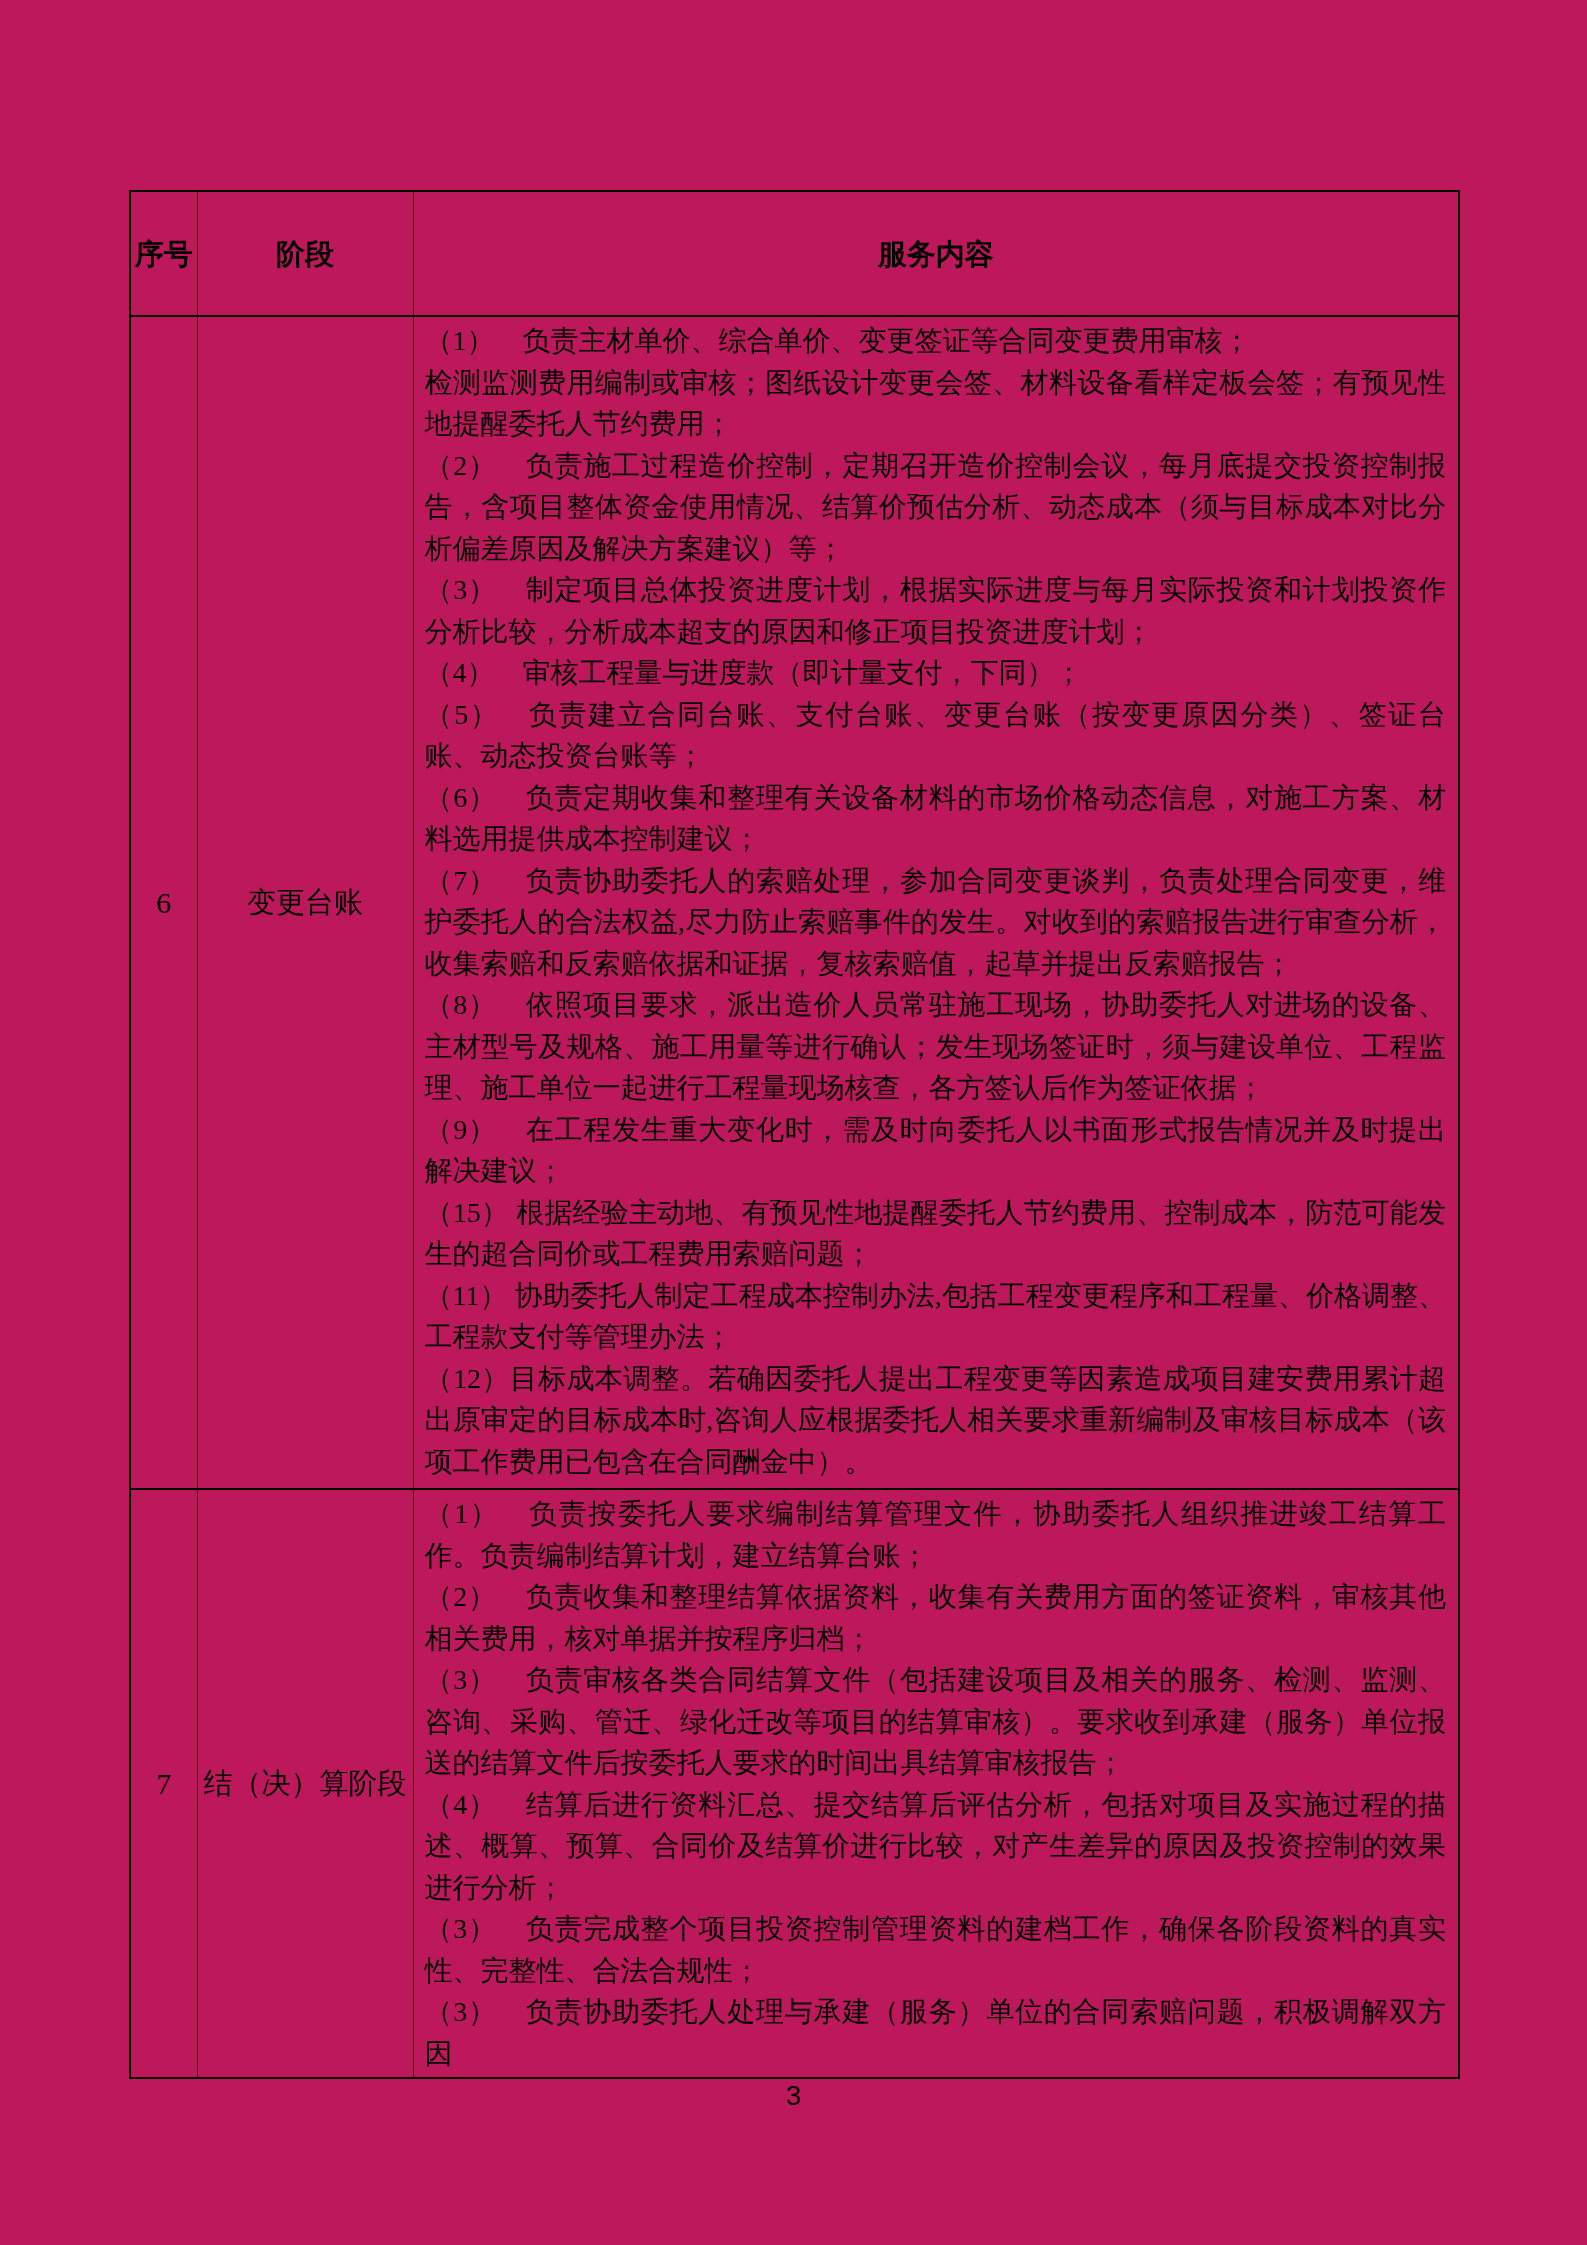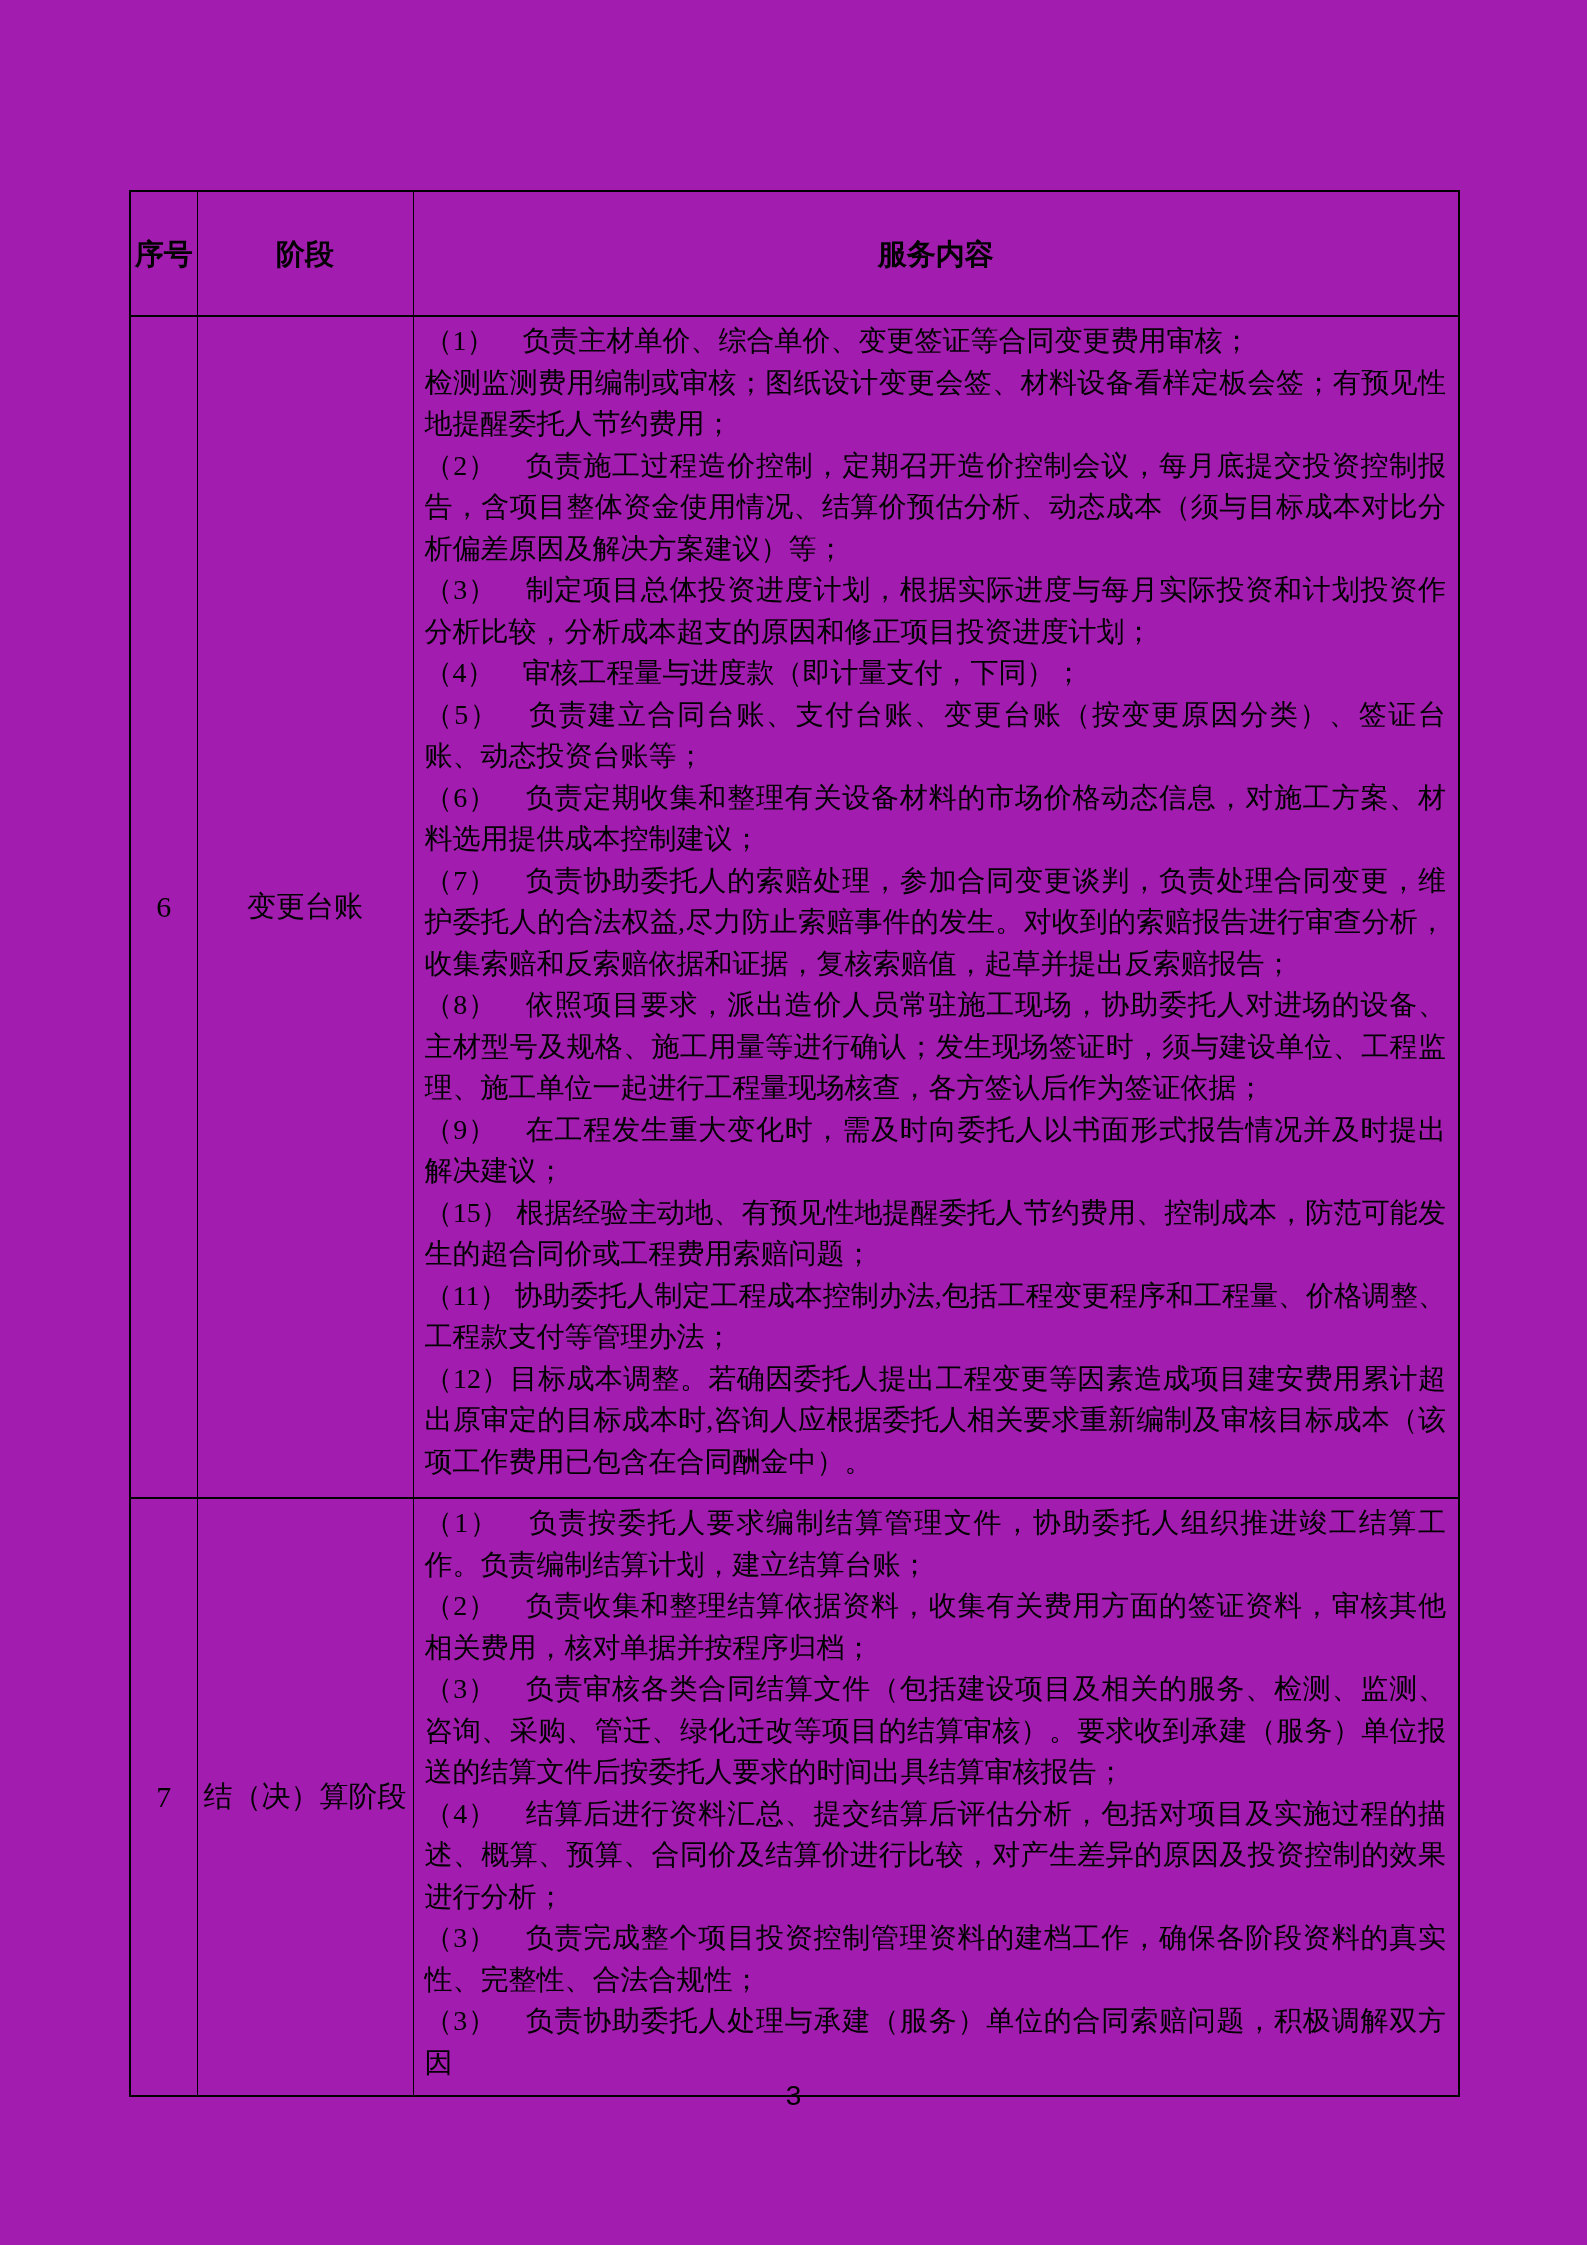--- a/index.html
+++ b/index.html
@@ -4,21 +4,21 @@
 <style>
   html, body {
     margin: 0;
     padding: 0;
     background: #ffffff;
   }
   .page {
     position: relative;
     width: 1587px;
     height: 2245px;
-    background: #a21caf;
+    background: #be185d;
     color: #000000;
     font-family: "Liberation Serif", "DejaVu Serif", serif;
     overflow: hidden;
   }
   table.service-table {
     position: absolute;
     left: 129px;
     top: 190px;
     width: 1329px;
     table-layout: fixed;
@@ -53,21 +53,21 @@
     vertical-align: middle;
     font-size: 30px;
   }
   td.stage-cell {
     text-align: center;
     vertical-align: middle;
     font-size: 29px;
   }
   td.content-cell {
     vertical-align: top;
-    padding: 3px 12px 12px 11px;
+    padding: 3px 12px 3px 11px;
   }
   .para {
     margin: 0;
     font-size: 28px;
     line-height: 41.5px;
     text-align: justify;
     text-justify: inter-character;
   }
   .page-number {
     position: absolute;

